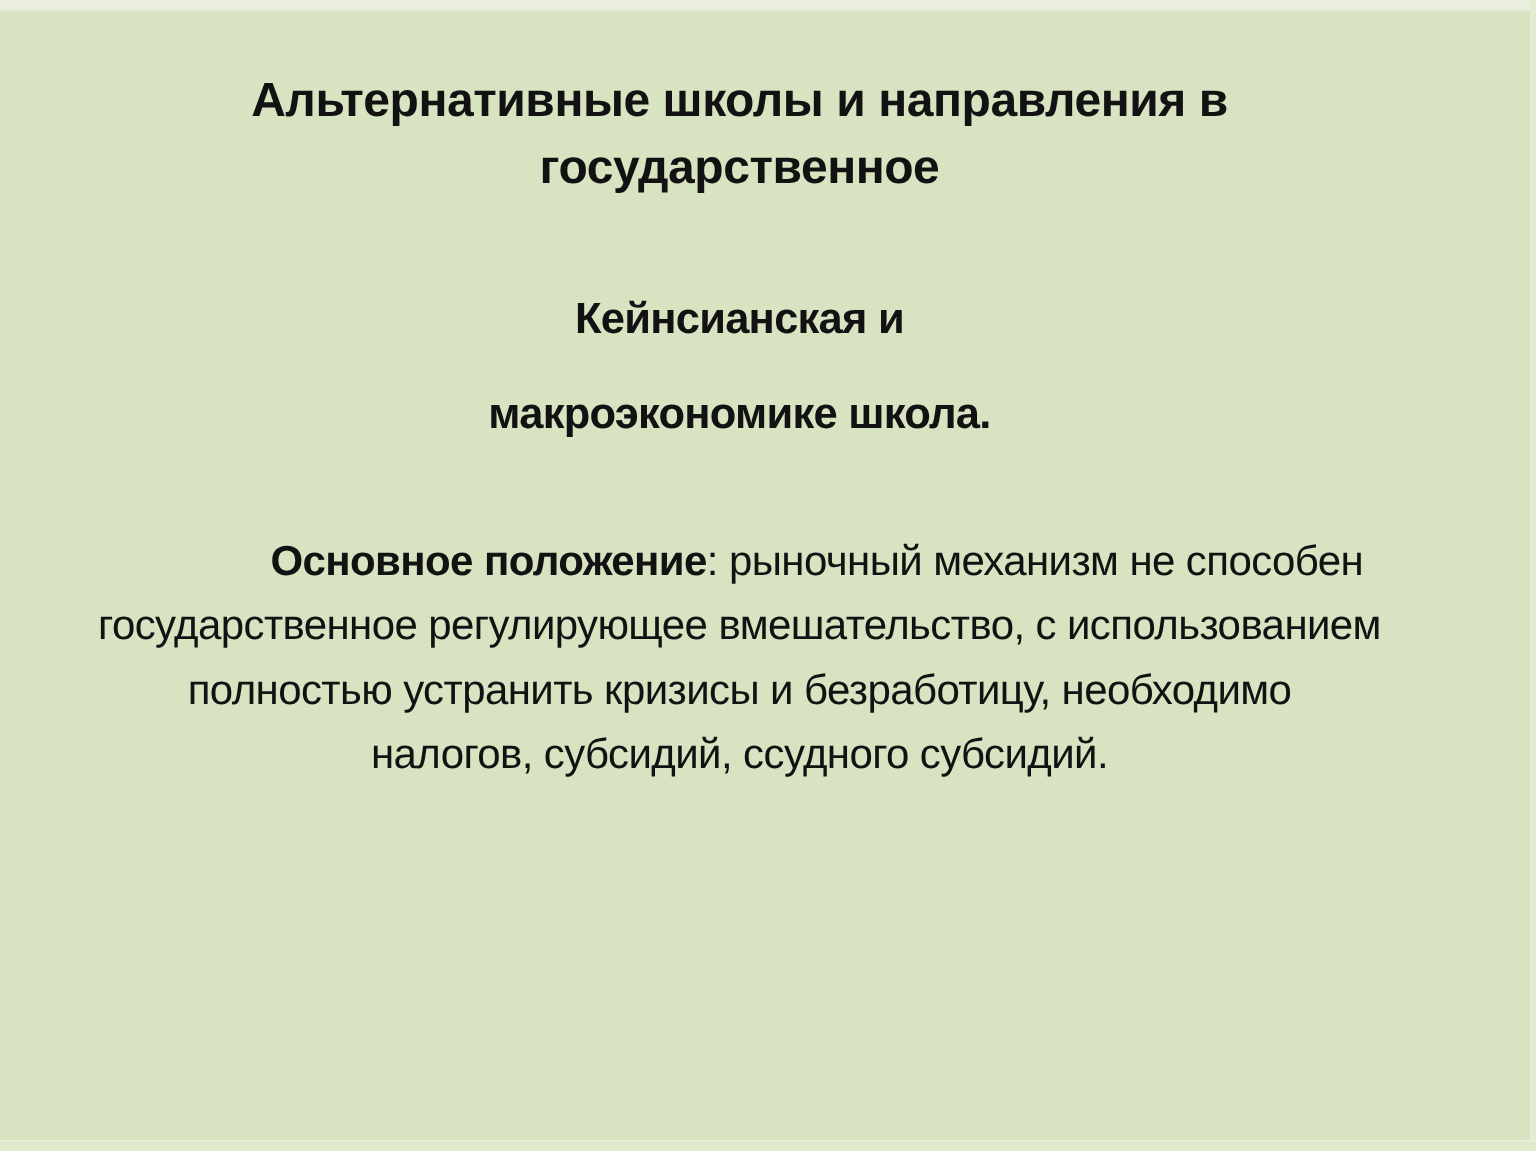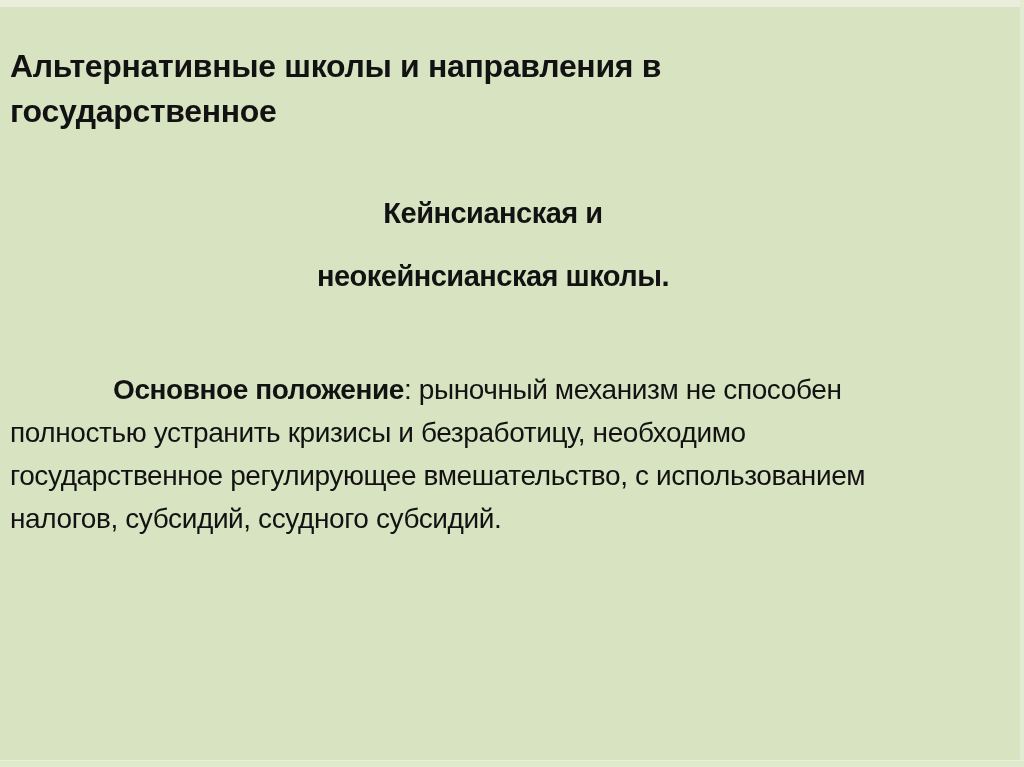--- a/index.html
+++ b/index.html
@@ -35,38 +35,40 @@
     background: #dfe9cb;
     border-top: 1px solid #e9efdc;
   }
   .content {
     position: relative;
     margin-left: 10px;
     width: 966px;
     padding-top: 44px;
   }
   .title {
+    text-align: center;
     font-weight: bold;
     font-size: 32px;
     line-height: 45px;
     letter-spacing: -0.3px;
   }
   .subtitle {
     margin-top: 48px;
     text-align: center;
     font-weight: bold;
     font-size: 29px;
     line-height: 63px;
     letter-spacing: -0.5px;
   }
   .body-text {
-    margin-top: 60px;
+    margin-top: 44px;
     font-size: 28px;
     line-height: 43px;
     letter-spacing: -0.4px;
+    text-align: center;
   }
   .line {
     white-space: nowrap;
   }
   .body-text .first-line {
     padding-left: 103px;
   }
   .lead-bold {
     font-weight: bold;
   }
@@ -81,26 +83,26 @@
 
   <div class="content">
 
     <div class="title">
       <div class="line">Альтернативные школы и направления в</div>
       <div class="line">государственное</div>
     </div>
 
     <div class="subtitle">
       <div class="line">Кейнсианская и</div>
-      <div class="line">неокейнсианская школы.</div>
+      <div class="line">макроэкономике школа.</div>
     </div>
 
     <div class="body-text">
       <div class="line first-line">
         <span class="lead-bold">Основное положение</span><span>: рыночный механизм не способен</span>
       </div>
+      <div class="line">государственное регулирующее вмешательство, с использованием</div>
       <div class="line">полностью устранить кризисы и безработицу, необходимо</div>
-      <div class="line">государственное регулирующее вмешательство, с использованием</div>
       <div class="line">налогов, субсидий, ссудного субсидий.</div>
     </div>
 
   </div>
 </div>
 
 </body></html>

